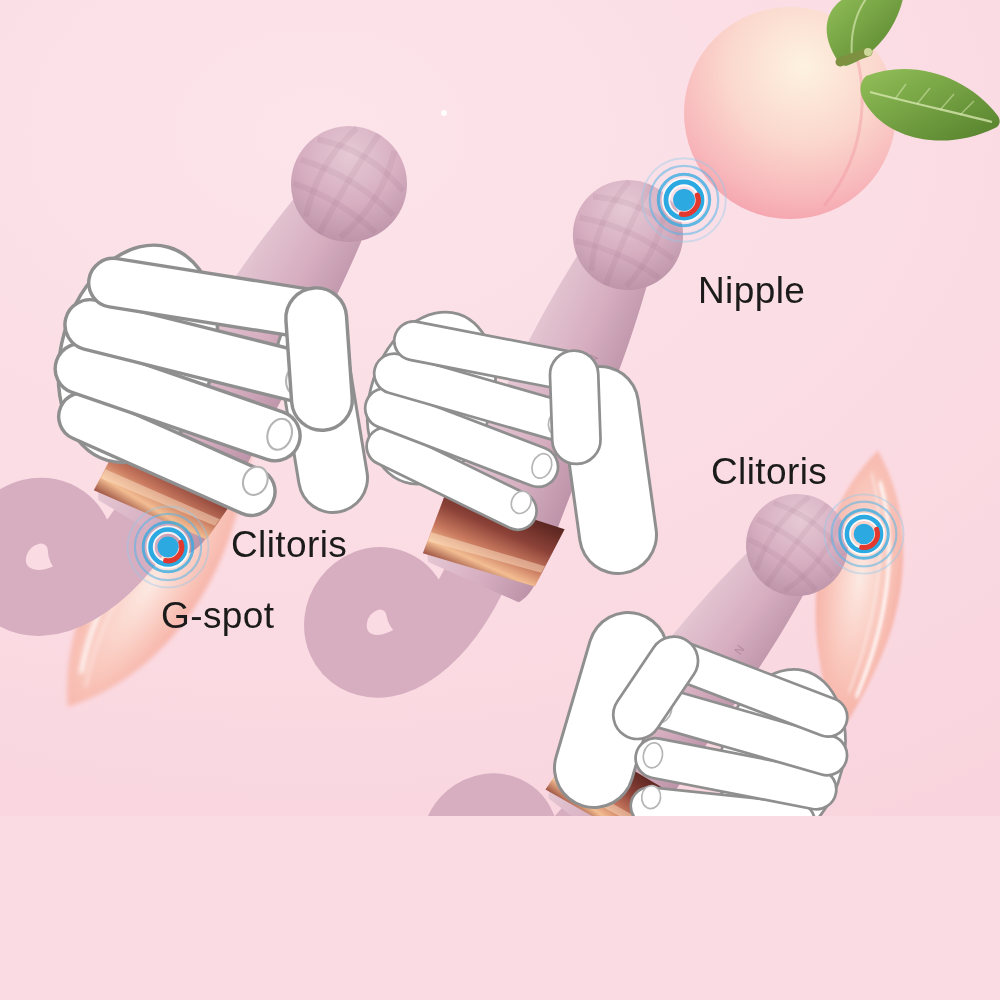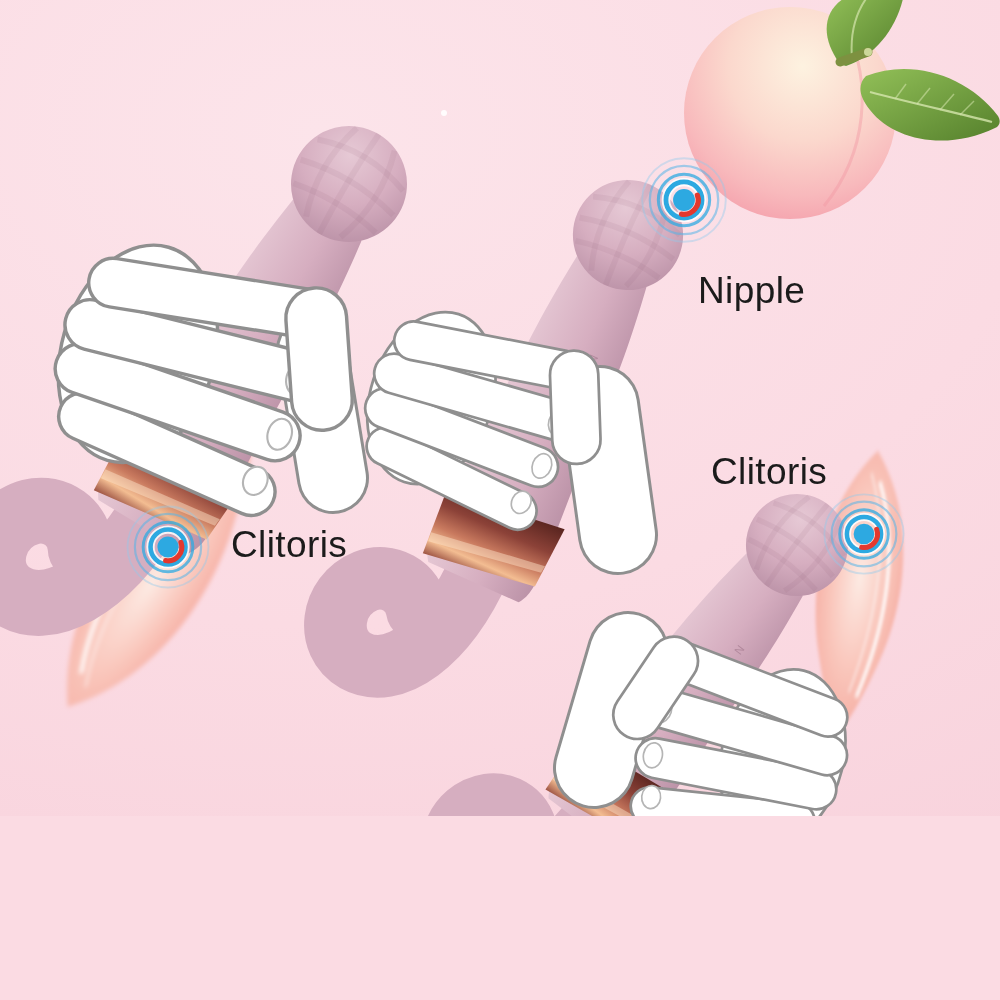--- a/index.html
+++ b/index.html
@@ -161,15 +161,16 @@
     <use href="#device" transform="translate(797,545) rotate(37) scale(0.88) translate(-150,-70)"></use>
     <line x1="628" y1="652" x2="594" y2="768" style="stroke:var(--hand-outline,#8f8f8f)" stroke-width="82" stroke-linecap="round"></line>
     <line x1="628" y1="652" x2="594" y2="768" style="stroke:var(--hand-fill,#ffffff)" stroke-width="76" stroke-linecap="round"></line>
     <use href="#fist" transform="translate(700,740) rotate(14) scale(-1.05,1.05)"></use>
   </g>
   <use href="#ripple" transform="translate(864,534) scale(0.90)"></use>
 </svg>
 
 <div class="label label-nipple">Nipple</div>
 <div class="label label-clitoris-left">Clitoris</div>
+<div class="label label-gspot">G-spot</div>
 <div class="label label-clitoris-right">Clitoris</div>
 
 </div>
 
 </body></html>

